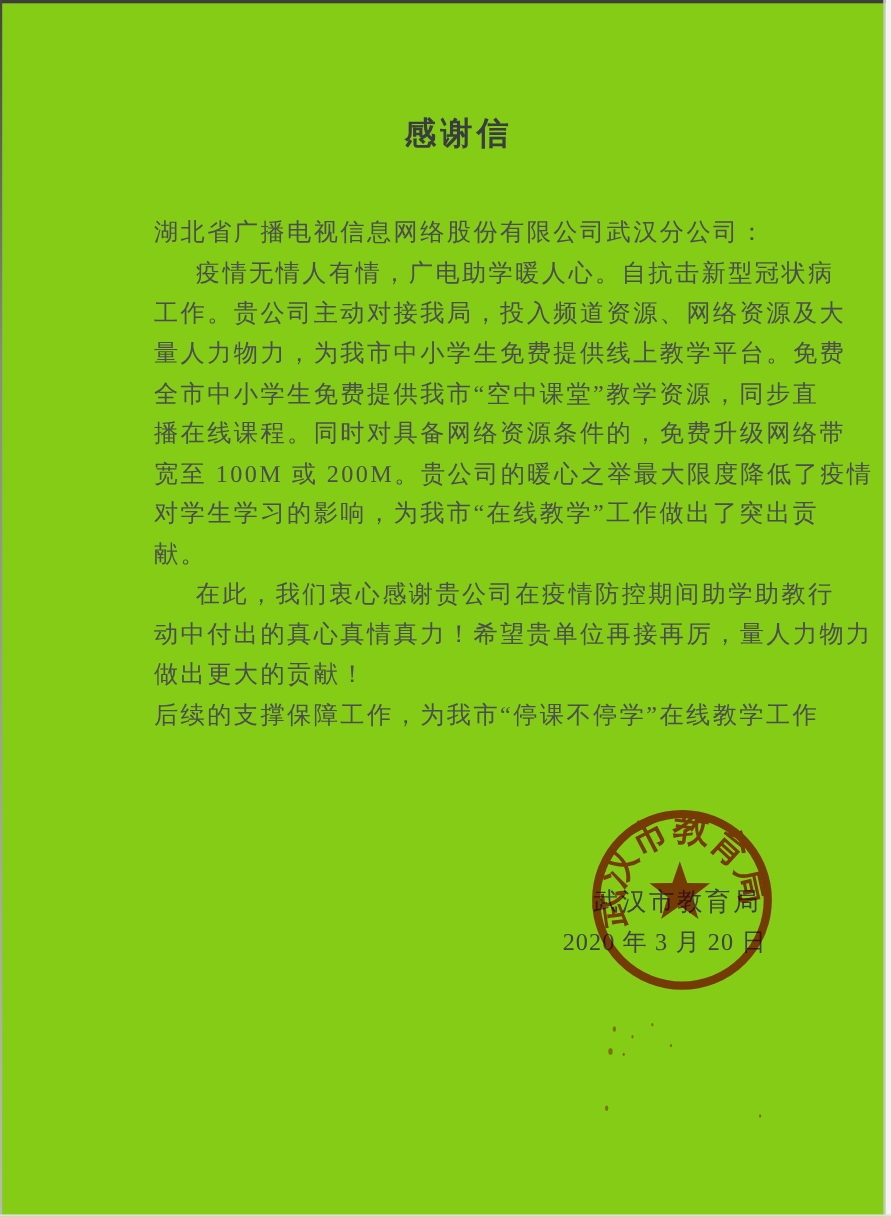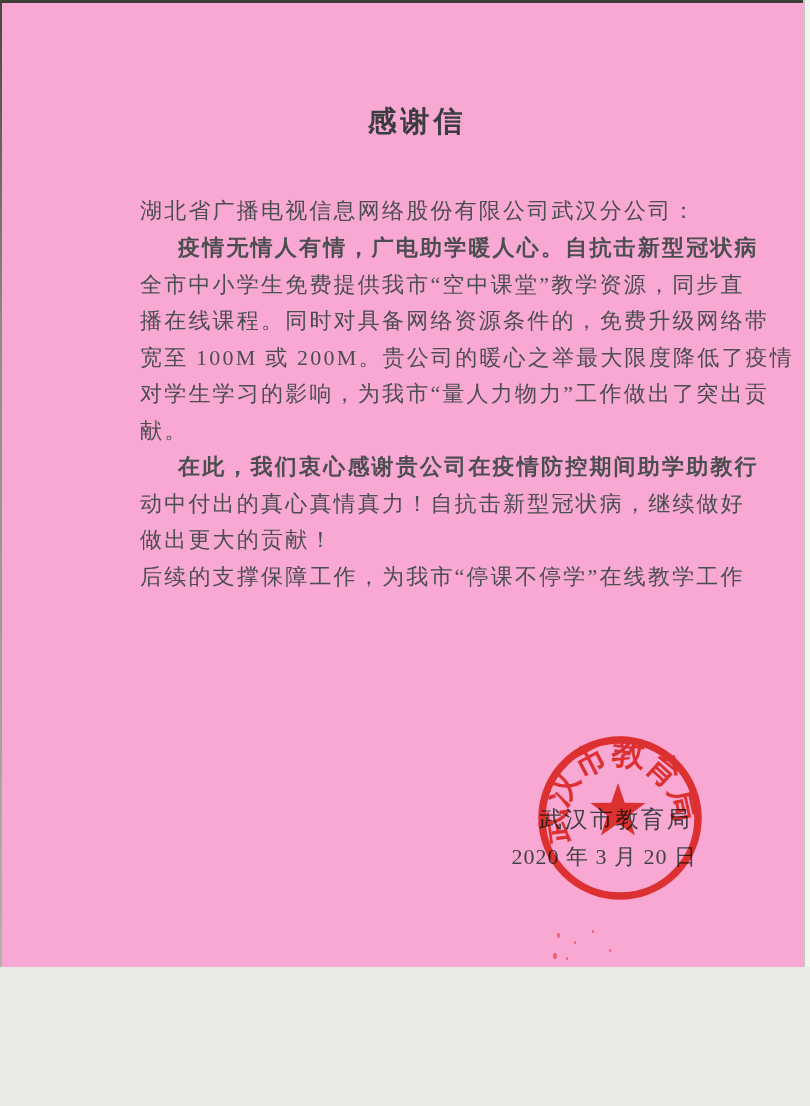--- a/index.html
+++ b/index.html
@@ -2,23 +2,23 @@
 <html><head>
 <meta charset="utf-8">
 <style>
   html,body{margin:0;padding:0;}
   body{
     background:#e9e9e6;
     font-family:"Liberation Serif","DejaVu Serif",serif;
   }
   .page{
     position:relative;
-    width:810px;height:967px;
+    width:810px;height:1106px;
     margin:0 auto;
-    background:#f9a8d4;
+    background:#84cc16;
     overflow:hidden;
     color:#4b4d4f;
   }
   
   .edge-top{position:absolute;left:0;top:0;width:810px;height:3px;background:#3f3f39;}
   .edge-left{position:absolute;left:0;top:0;width:2px;height:1106px;
     background:linear-gradient(#45453e,#8c8c82 30%,#b9b9b0);}
   .edge-right-line{position:absolute;left:803px;top:0;width:2px;height:1106px;background:#c3c7be;}
   .edge-right-margin{position:absolute;left:805px;top:0;width:5px;height:1106px;background:#f3f3ef;}
   .edge-bottom{position:absolute;left:0;top:1104px;width:810px;height:2px;background:#dededa;}
@@ -32,21 +32,21 @@
   .salutation{
     position:absolute;left:140px;top:193px;width:648px;
     font-size:22px;letter-spacing:2.2px;line-height:36.5px;
     white-space:nowrap;
   }
   .body-text{
     position:absolute;left:140px;top:230px;width:648px;
     font-size:22px;letter-spacing:2.2px;line-height:36.5px;
   }
   .body-text .line{white-space:nowrap;}
-  .body-text .line.indent{padding-left:38px;font-weight:bold;}
+  .body-text .line.indent{padding-left:38px;}
 
   .signature-name{
     position:absolute;right:118px;top:804px;
     font-size:23px;letter-spacing:2.5px;color:#3e4042;
     white-space:nowrap;
   }
   .signature-date{
     position:absolute;right:113px;top:842px;
     font-size:22px;letter-spacing:1px;color:#404244;
     white-space:nowrap;
@@ -72,27 +72,29 @@
   <div class="edge-right-line"></div>
   <div class="edge-right-margin"></div>
   <div class="edge-bottom"></div>
 
   <div class="doc-title">感谢信</div>
 
   <div class="salutation">湖北省广播电视信息网络股份有限公司武汉分公司：</div>
 
   <div class="body-text">
       <div class="line indent">疫情无情人有情，广电助学暖人心。自抗击新型冠状病</div>
+      <div class="line">工作。贵公司主动对接我局，投入频道资源、网络资源及大</div>
+      <div class="line">量人力物力，为我市中小学生免费提供线上教学平台。免费</div>
       <div class="line">全市中小学生免费提供我市“空中课堂”教学资源，同步直</div>
       <div class="line">播在线课程。同时对具备网络资源条件的，免费升级网络带</div>
       <div class="line">宽至 100M 或 200M。贵公司的暖心之举最大限度降低了疫情</div>
-      <div class="line">对学生学习的影响，为我市“量人力物力”工作做出了突出贡</div>
+      <div class="line">对学生学习的影响，为我市“在线教学”工作做出了突出贡</div>
       <div class="line">献。</div>
       <div class="line indent">在此，我们衷心感谢贵公司在疫情防控期间助学助教行</div>
-      <div class="line">动中付出的真心真情真力！自抗击新型冠状病，继续做好</div>
+      <div class="line">动中付出的真心真情真力！希望贵单位再接再厉，量人力物力</div>
       <div class="line">做出更大的贡献！</div>
       <div class="line">后续的支撑保障工作，为我市“停课不停学”在线教学工作</div>
     </div>
 
   <div class="signature-name">武汉市教育局</div>
   <div class="signature-date">2020 年 3 月 20 日</div>
 
   <svg class="seal" viewBox="0 0 204 204" xmlns="http://www.w3.org/2000/svg">
     <circle cx="101" cy="102" r="78" fill="none" stroke="#df3623" stroke-width="7.5"></circle>
     <polygon fill="#df3623" points="99,67 105.8,86.7 126.6,87 109.9,99.6 116,119.5 99,107.5 82,119.5 88.1,99.6 71.4,87 92.2,86.7"></polygon>

